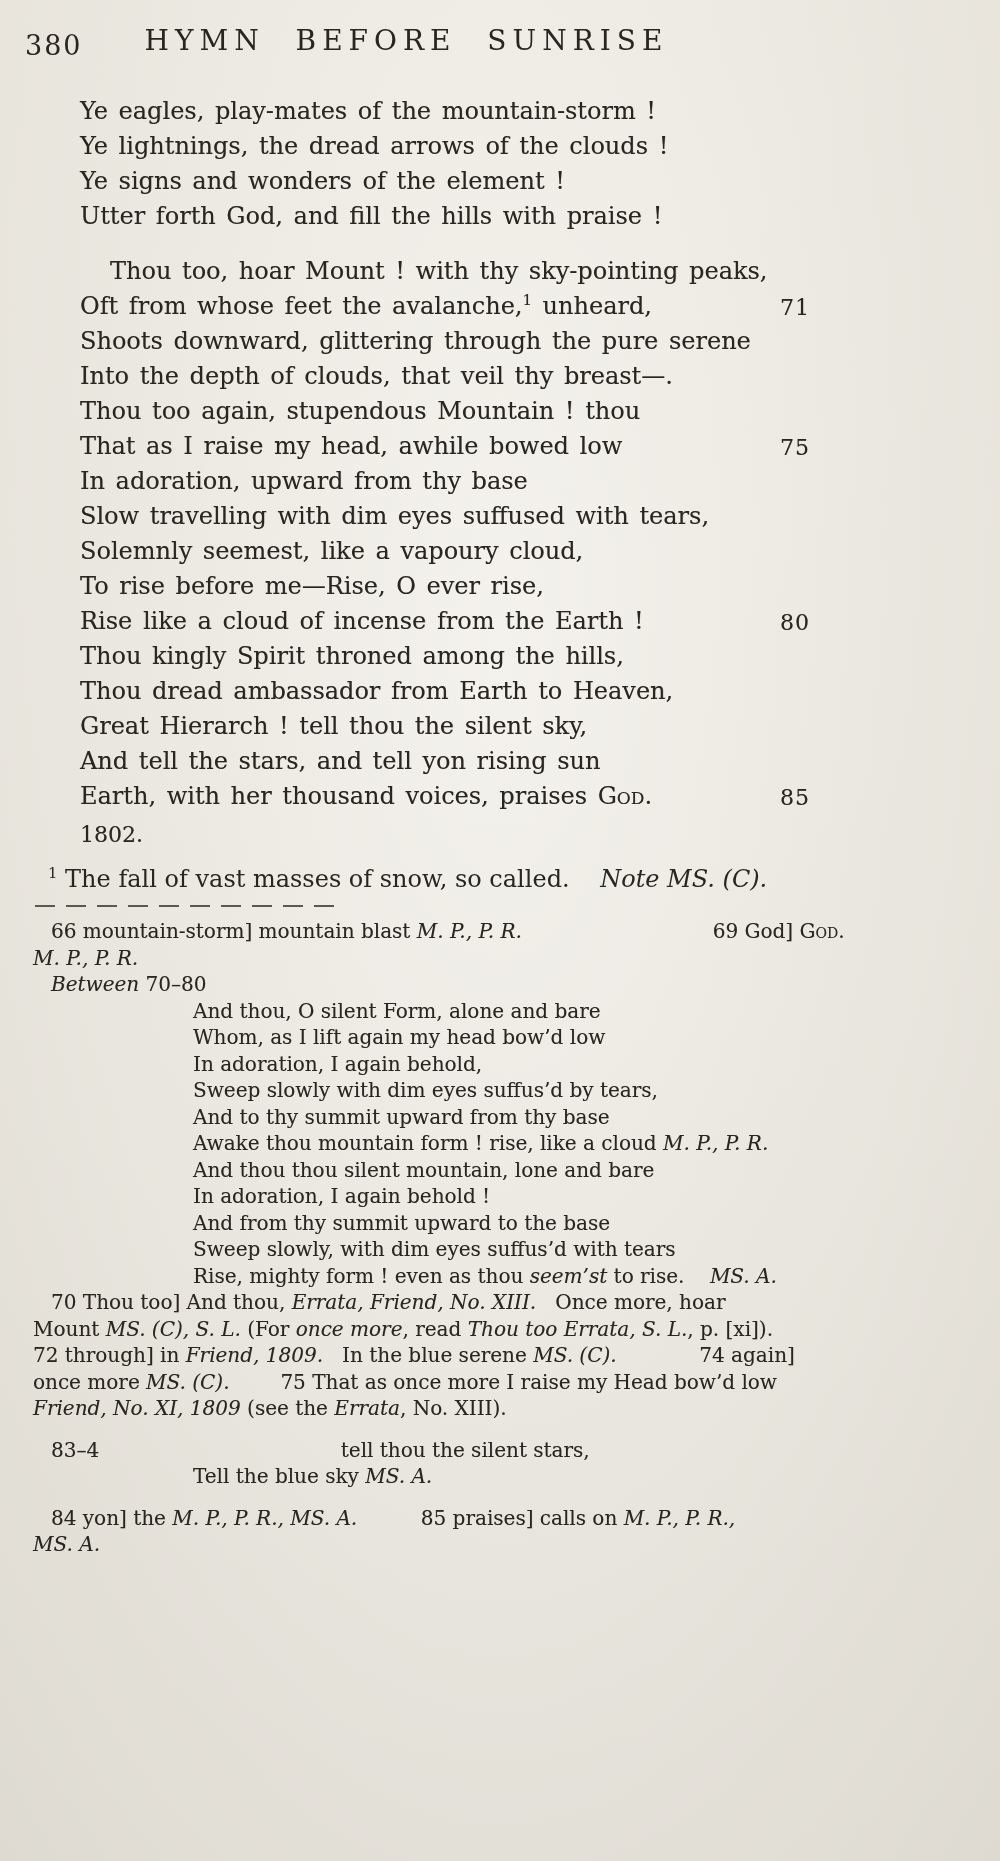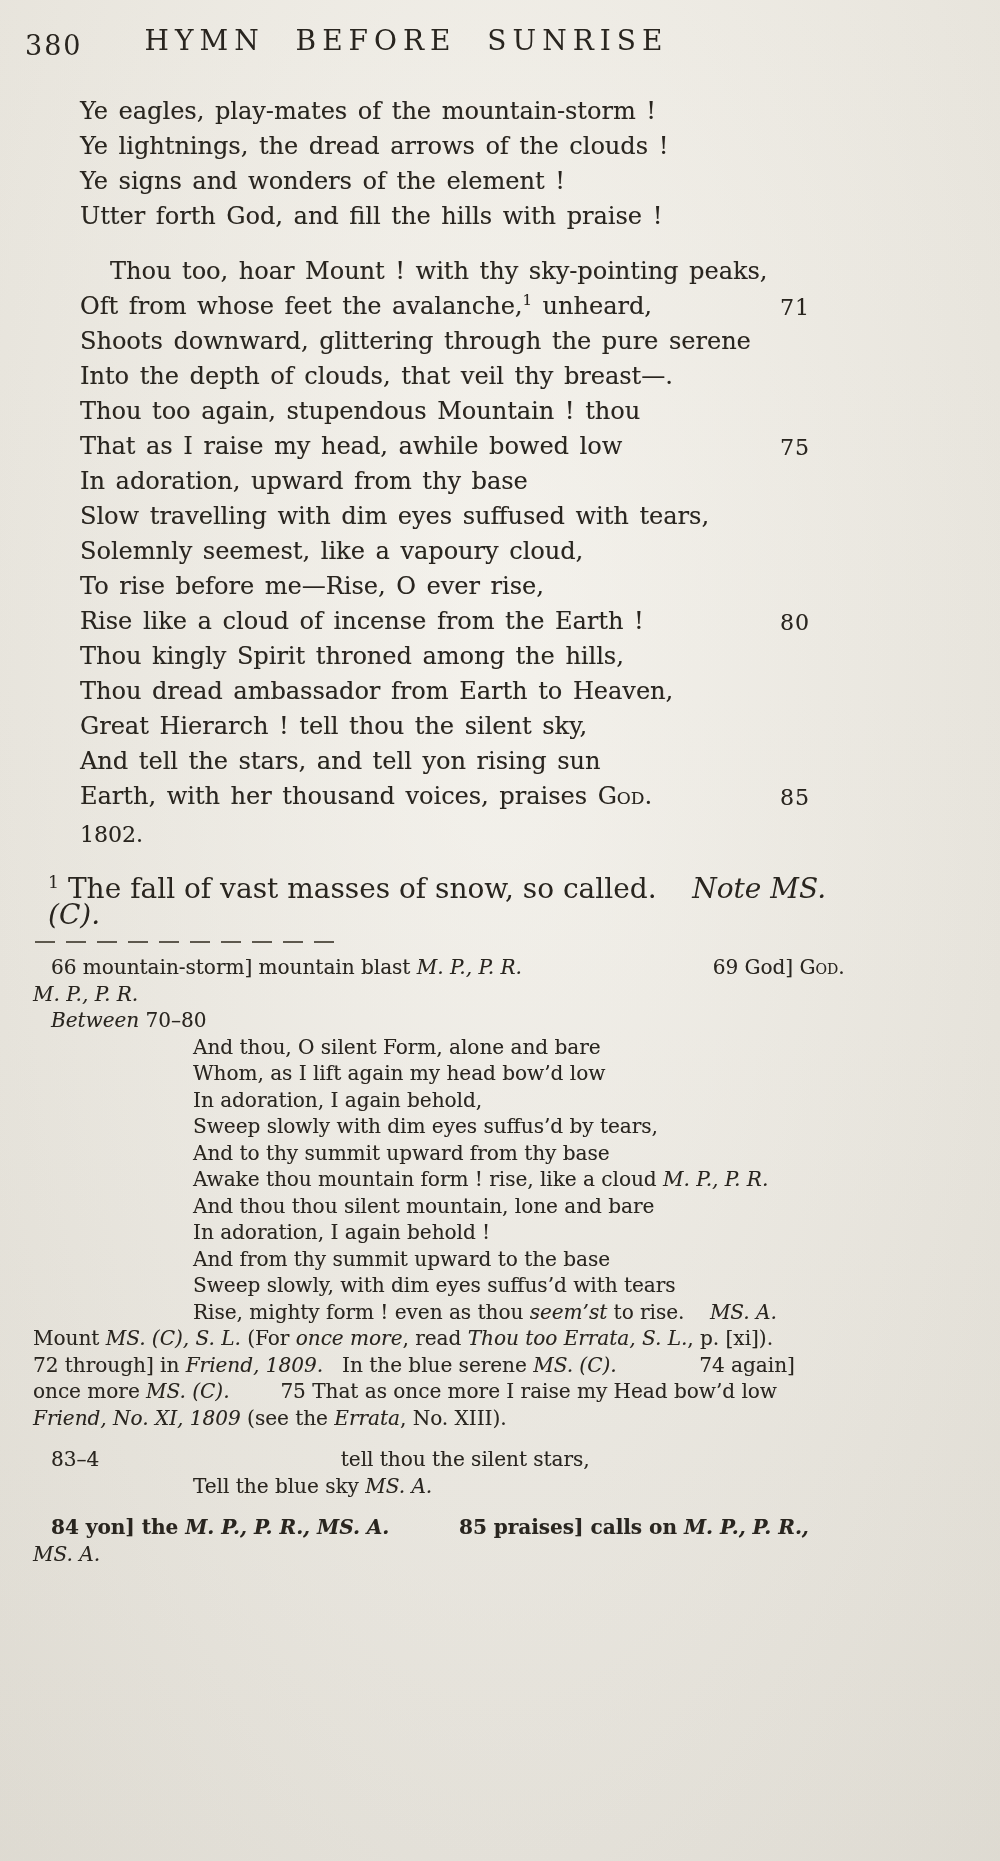--- a/index.html
+++ b/index.html
@@ -34,22 +34,22 @@
     text-shadow: 0.3px 0.3px 0 rgba(41,37,31,0.35);
   }
   .stanza1 { margin-bottom: 20px; }
   .poem .tline { position: relative; white-space: pre-wrap; }
   .linenum {
     position: absolute; left: 700px; top: 1px;
     font-size: 22px; letter-spacing: 1px;
   }
   .date { font-size: 22px; margin-top: 3px; }
   .footnote {
-    margin-left: 15px; margin-top: 24px;
-    font-size: 28px; line-height: 26px;
+    margin-left: 15px; margin-top: 14px;
+    font-size: 24px; line-height: 26px;
   }
   .footnote .tline { white-space: pre-wrap; }
   .rule {
     margin: 13px 0 11px 2px;
     width: 300px; height: 2px;
     background: repeating-linear-gradient(90deg, #5d584d 0 20px, transparent 20px 31px);
   }
   .apparatus {
     font-size: 20px; line-height: 26.5px;
     text-shadow: 0.25px 0.25px 0 rgba(41,37,31,0.30);
@@ -113,23 +113,24 @@
       <div class="tline" style="padding-left: 160px;"><span>Whom, as I lift again my head bow’d low</span></div>
       <div class="tline" style="padding-left: 160px;"><span>In adoration, I again behold,</span></div>
       <div class="tline" style="padding-left: 160px;"><span>Sweep slowly with dim eyes suffus’d by tears,</span></div>
       <div class="tline" style="padding-left: 160px;"><span>And to thy summit upward from thy base</span></div>
       <div class="tline" style="padding-left: 160px;"><span>Awake thou mountain form ! rise, like a cloud </span><span class="it">M. P., P. R.</span></div>
       <div class="tline" style="padding-left: 160px;"><span>And thou thou silent mountain, lone and bare</span></div>
       <div class="tline" style="padding-left: 160px;"><span>In adoration, I again behold !</span></div>
       <div class="tline" style="padding-left: 160px;"><span>And from thy summit upward to the base</span></div>
       <div class="tline" style="padding-left: 160px;"><span>Sweep slowly, with dim eyes suffus’d with tears</span></div>
       <div class="tline" style="padding-left: 160px;"><span>Rise, mighty form ! even as thou </span><span class="it">seem’st</span><span> to rise.    </span><span class="it">MS. A.</span></div>
+      <div class="tline" style="padding-left: 18px;"><span>70 Thou too] And thou, </span><span class="it">Errata, Friend, No. XIII.</span><span>   Once more, hoar</span></div>
       <div class="tline"><span>Mount </span><span class="it">MS. (C), S. L.</span><span> (For </span><span class="it">once more</span><span>, read </span><span class="it">Thou too Errata, S. L.</span><span>, p. [xi]).</span></div>
       <div class="tline"><span>72 through] in </span><span class="it">Friend, 1809.</span><span>   In the blue serene </span><span class="it">MS. (C).</span><span>             </span><span>74 again]</span></div>
       <div class="tline"><span>once more </span><span class="it">MS. (C).</span><span>        </span><span>75 That as once more I raise my Head bow’d low</span></div>
       <div class="tline"><span class="it">Friend, No. XI, 1809</span><span> (see the </span><span class="it">Errata</span><span>, No. XIII).</span></div>
       <div class="tline gap-before" style="padding-left: 18px;"><span>83–4</span><span>                                      </span><span>tell thou the silent stars,</span></div>
       <div class="tline" style="padding-left: 160px;"><span>Tell the blue sky </span><span class="it">MS. A.</span></div>
-      <div class="tline gap-before" style="padding-left: 18px; font-weight: bold;"><span>84 yon] the </span><span class="it">M. P., P. R., MS. A.</span><span>          </span><span>85 praises] calls on </span><span class="it">M. P., P. R.,</span></div>
+      <div class="tline gap-before" style="padding-left: 18px;"><span>84 yon] the </span><span class="it">M. P., P. R., MS. A.</span><span>          </span><span>85 praises] calls on </span><span class="it">M. P., P. R.,</span></div>
       <div class="tline"><span class="it">MS. A.</span></div>
     </div>
 
 </div>
 
 </body></html>

